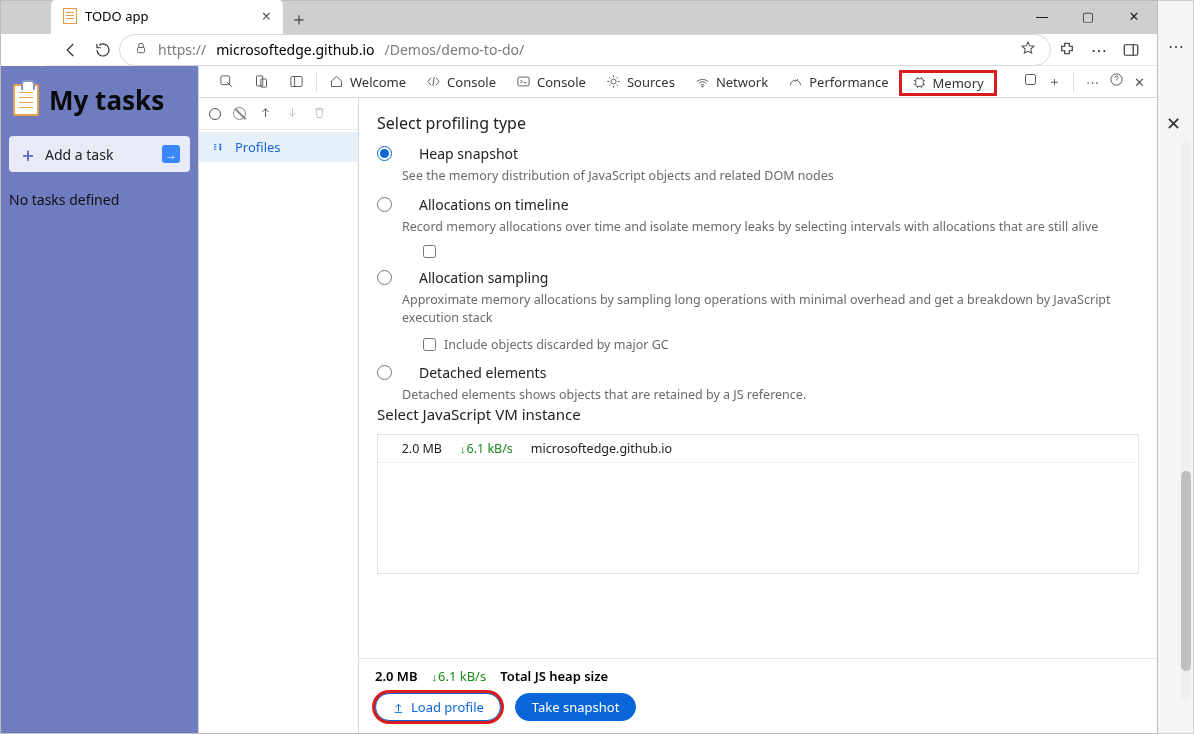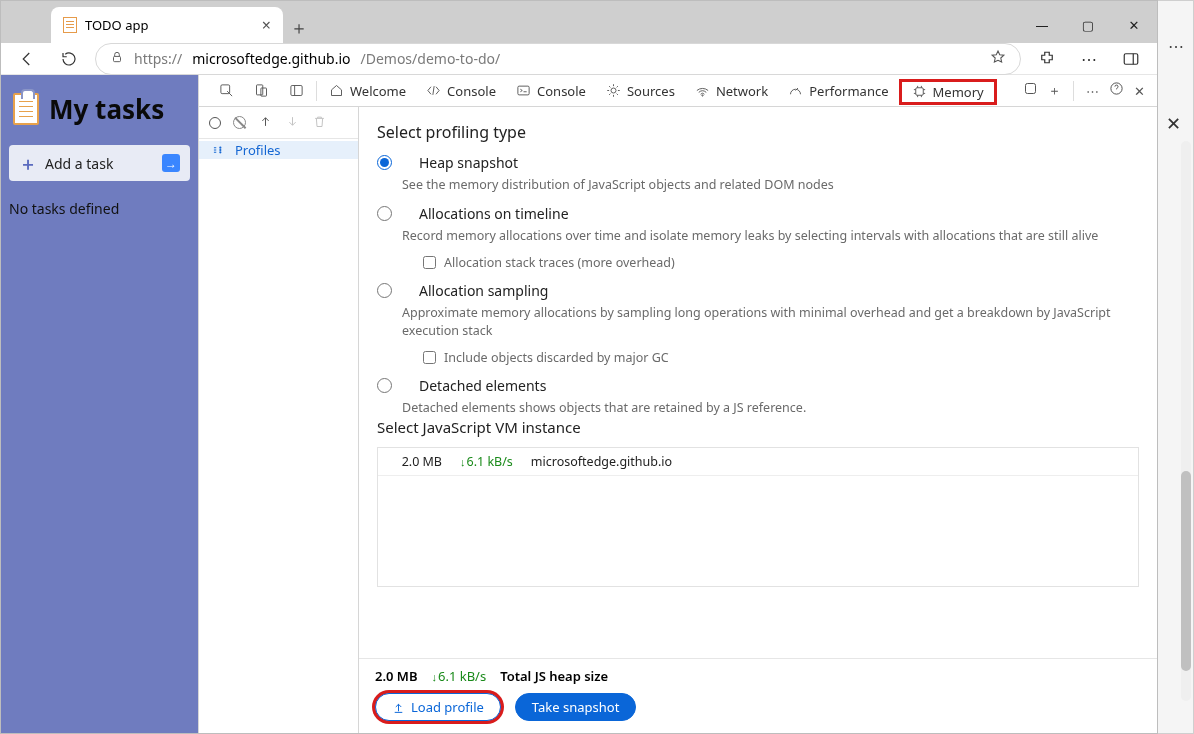--- a/index.html
+++ b/index.html
@@ -5,30 +5,30 @@
 * { box-sizing: border-box; margin: 0; padding: 0; font-family: "Segoe UI", system-ui, sans-serif; }
 body { width: 1194px; height: 734px; background: #c8c8c8; overflow: hidden; position: relative; }
 
 .win { position:absolute; left:0; top:0; width:1158px; height:734px; background:#fff; border:1px solid #bdbdbd; display:flex; flex-direction:column; }
 .sidebar-outer { position:absolute; right:0; top:0; width:36px; height:734px; background:#f5f5f5; border:1px solid #cfcfcf; border-left:none; }
 .sidebar-outer .x { position:absolute; top:110px; left:8px; font-size:18px; color:#333; }
 .sidebar-outer .scroll-track { position:absolute; right:2px; top:140px; width:10px; height:560px; background:#efefef; border-radius:5px; }
 .sidebar-outer .scroll-thumb { position:absolute; right:2px; top:470px; width:10px; height:200px; background:#c0c0c0; border-radius:5px; }
 .sidebar-outer .dots { position:absolute; top:34px; left:10px; color:#444; letter-spacing:2px; }
 
-.tabstrip { height:42px; background:#cfcfcf; display:flex; align-items:end; padding-left:50px; }
+.tabstrip { height:33px; background:#cfcfcf; display:flex; align-items:end; padding-left:50px; }
 .tab { width:232px; height:36px; background:#fff; border-radius:8px 8px 0 0; display:flex; align-items:center; padding:0 12px; gap:8px; font-size:13px; }
 .tab .doc-icon { width:14px; height:16px; background:#fff; border:1px solid #e69b4a; position:relative; }
 .tab .doc-icon::after{content:"";position:absolute;left:2px;top:3px;right:2px;height:8px;background:repeating-linear-gradient(#e69b4a 0 1px,transparent 1px 3px);}
 .tab .close { margin-left:auto; font-size:16px; color:#555; }
 .newtab { width:32px; height:32px; display:flex; align-items:center; justify-content:center; color:#444; font-size:18px; }
 .winbtns { margin-left:auto; display:flex; }
 .winbtn { width:46px; height:36px; display:flex; align-items:center; justify-content:center; color:#222; font-size:13px; }
 
-.addrbar { height:32px; display:flex; align-items:center; padding:0 10px; gap:10px; border-bottom:1px solid #e6e6e6; }
+.addrbar { height:32px; display:flex; align-items:center; padding:0 10px; border-bottom:1px solid #e6e6e6;margin-left:44px; }
 .iconbtn { width:32px; height:32px; display:flex; align-items:center; justify-content:center; color:#333; border-radius:4px; }
 .iconbtn svg { width:18px; height:18px; stroke:#333; fill:none; stroke-width:1.6; }
 .url-field { flex:1; height:32px; border:1px solid #d8d8d8; border-radius:16px; display:flex; align-items:center; padding:0 14px; gap:10px; font-size:14px; }
 .url-field .lock svg{width:14px;height:14px;stroke:#555;fill:none;stroke-width:1.6;}
 .url-field .dim { color:#7a7a7a; }
 .url-field .star { margin-left:auto; }
 
 .content-row { flex:1; display:flex; overflow:hidden; }
 
 .app-pane { width:197px; background:#6f7cbf; padding:10px 8px; display:flex; flex-direction:column; gap:12px; }
@@ -51,21 +51,21 @@
 .dt-right { margin-left:auto; display:flex; align-items:center; gap:10px; padding-right:12px; color:#555;}
 .dt-right svg{width:15px;height:15px;stroke:#555;fill:none;stroke-width:1.6;}
 
 .dt-body { flex:1; display:flex; overflow:hidden; }
 .dt-left { width:160px; border-right:1px solid #d6d6d6; display:flex; flex-direction:column; }
 .dt-left-toolbar { height:32px; display:flex; align-items:center; gap:12px; padding:0 10px; border-bottom:1px solid #e6e6e6; }
 .dt-left-toolbar svg{width:15px;height:15px;stroke:#555;fill:none;stroke-width:1.6;}
 .dt-left-toolbar .record{width:12px;height:12px;border:1.5px solid #555;border-radius:50%;}
 .dt-left-toolbar .ban{width:13px;height:13px;border:1.5px solid #888;border-radius:50%;position:relative;}
 .dt-left-toolbar .ban::after{content:"";position:absolute;left:-1px;top:5px;width:15px;height:1.5px;background:#888;transform:rotate(45deg);}
-.profiles-item { height:18px; background:#e6f0fb; display:flex; align-items:center; gap:10px; padding:0 12px; color:#1567d3; font-size:13px; margin-top:2px;}
+.profiles-item { height:30px; background:#e6f0fb; display:flex; align-items:center; gap:10px; padding:0 12px; color:#1567d3; font-size:13px; margin-top:2px;}
 .profiles-item svg{width:14px;height:14px;stroke:#1567d3;fill:none;stroke-width:1.8;}
 
 .dt-main { flex:1; display:flex; flex-direction:column; overflow:hidden; }
 .dt-scroll { padding:14px 18px 8px 18px; overflow:auto; flex:1; font-size:13.5px; color:#222; }
 .dt-scroll h2 { font-size:16px; font-weight:400; margin-bottom:10px; color:#222;}
 .opt { display:flex; align-items:flex-start; gap:27px; margin-top:10px; }
 input[type=radio]{ margin-top:2px; accent-color:#0a66d8; width:15px;height:15px;}
 .opt .lbl { font-size:14px; }
 .opt-desc { color:#6a6a6a; font-size:12.5px; margin-left:25px; margin-top:4px; line-height:1.4;}
 .sub { margin-left:46px; margin-top:10px; display:flex; align-items:center; gap:8px; color:#6a6a6a; font-size:12.5px;}
@@ -277,21 +277,20 @@
               </div>
             <div class="opt-desc">See the memory distribution of JavaScript objects and related DOM nodes</div>
 
             <div class="opt">
                 <input type="radio" name="pt" style="">
                 <span class="lbl">Allocations on timeline</span>
               </div>
             <div class="opt-desc">Record memory allocations over time and isolate memory leaks by selecting intervals with allocations that are still alive</div>
             <div class="sub">
                 <input type="checkbox" style="">
-                <span>Allocation stack traces (more overhead)</span>
               </div>
 
             <div class="opt">
                 <input type="radio" name="pt" style="">
                 <span class="lbl">Allocation sampling</span>
               </div>
             <div class="opt-desc">Approximate memory allocations by sampling long operations with minimal overhead and get a breakdown by JavaScript execution stack</div>
             <div class="sub">
                 <input type="checkbox" style="">
                 <span>Include objects discarded by major GC</span>

